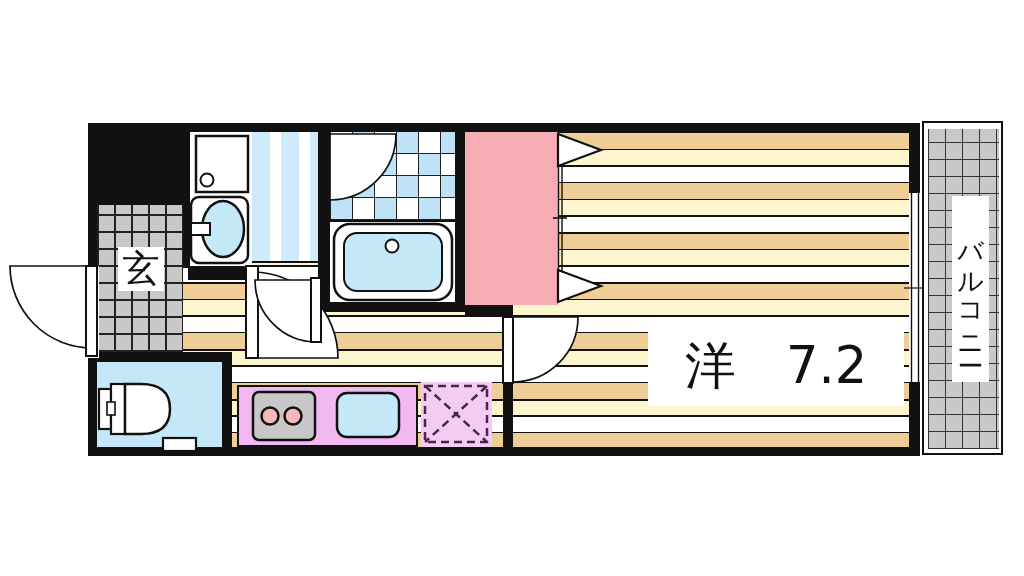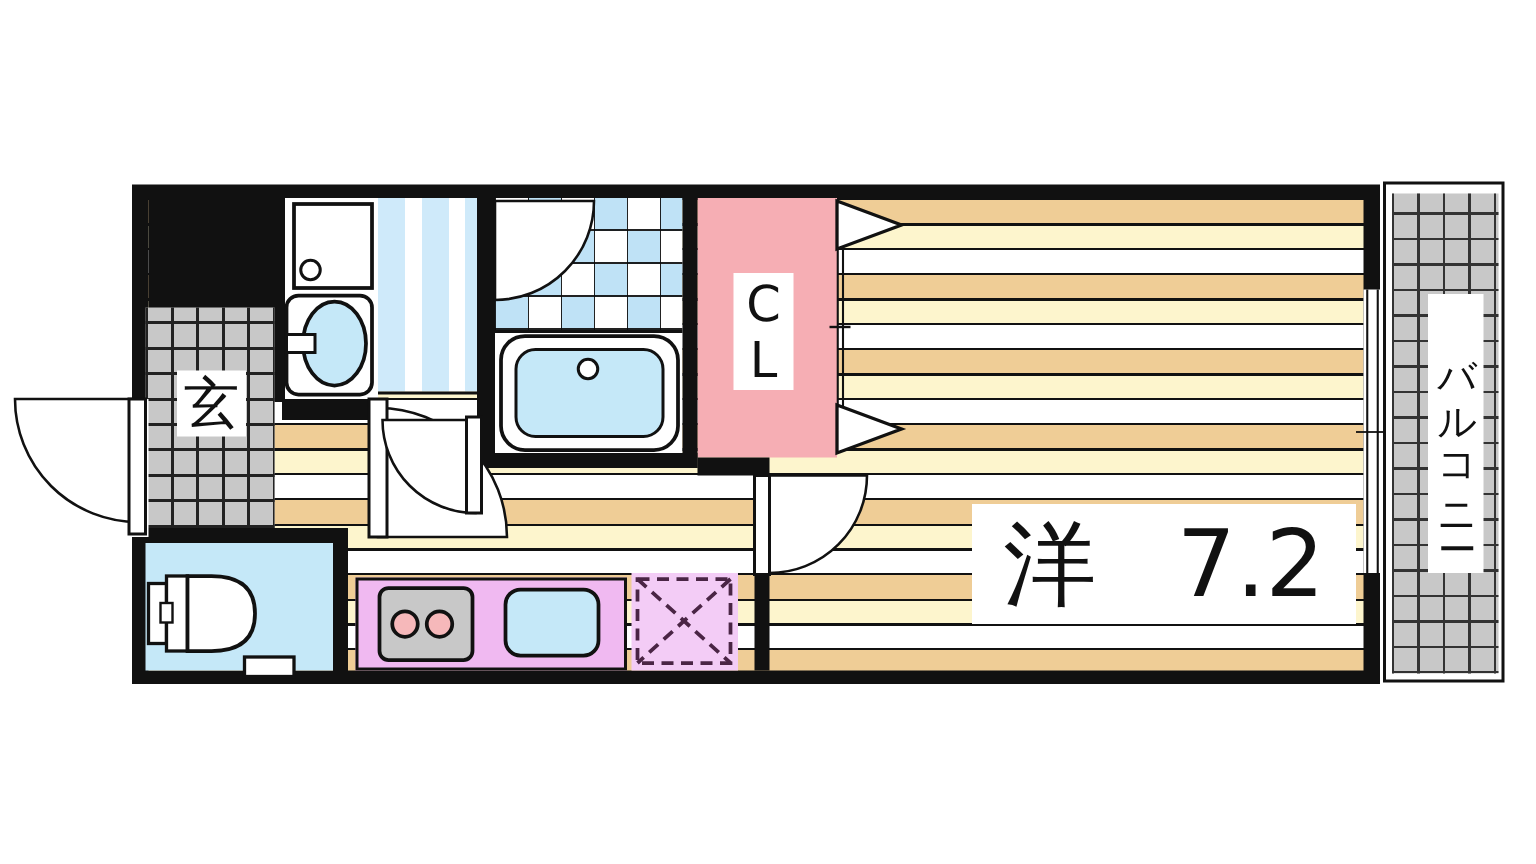--- a/index.html
+++ b/index.html
@@ -67,21 +67,21 @@
   .window-gap{left:909px;top:193px;width:13px;height:189px;background:#fff;}
 
   
   .overlay{left:0;top:0;width:1024px;height:576px;pointer-events:none;}
 
   
   .lbl{position:absolute;background:#fff;color:#111;text-align:center;}
   .genkan-label{left:118px;top:247px;width:46px;height:44px;font-size:37px;line-height:44px;}
   .cl-label{left:489px;top:182px;width:40px;height:78px;font-size:33px;line-height:37px;
     word-break:break-all;padding-top:2px;}
-  .main-label{left:648px;top:336px;width:256px;height:80px;font-size:62px;line-height:80px;
+  .main-label{left:648px;top:326px;width:256px;height:80px;font-size:51px;line-height:80px;
     word-spacing:34px;white-space:nowrap;}
   .balcony-label{left:952px;top:196px;width:37px;height:186px;font-size:26px;
     writing-mode:vertical-rl;text-orientation:mixed;letter-spacing:3px;line-height:37px;}
 </style>
 </head>
 <body>
 
 <div class="plan">
 
   <div class="abs balcony">
@@ -191,16 +191,15 @@
     </g>
 
     <g>
       <line x1="911.5" y1="193" x2="911.5" y2="382" style="stroke:var(--wall);stroke-width:1.4"></line>
       <line x1="918.5" y1="193" x2="918.5" y2="382" style="stroke:var(--wall);stroke-width:1.4"></line>
       <line x1="904" y1="288" x2="922" y2="288" style="stroke:var(--wall);stroke-width:1.2"></line>
     </g>
   </svg>
 
   <div class="lbl genkan-label">玄</div>
-  <div class="lbl cl-label">CL</div>
   <div class="lbl main-label">洋 7.2</div>
   <div class="lbl balcony-label">バルコニー</div>
 </div>
 
 </body></html>

